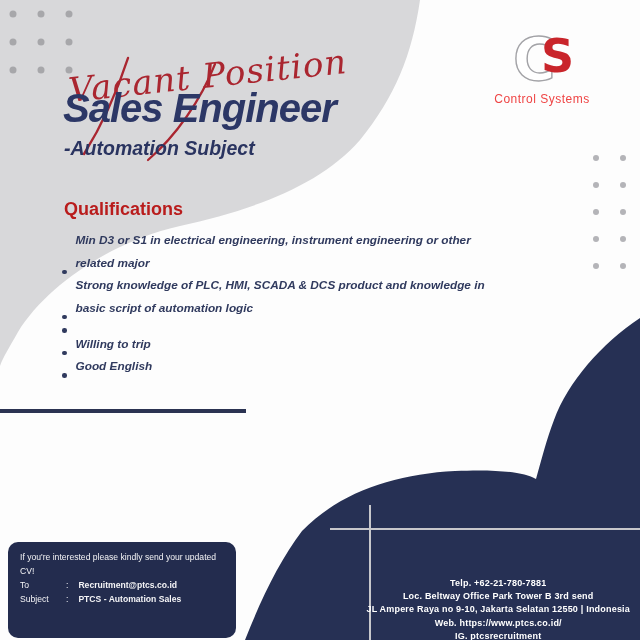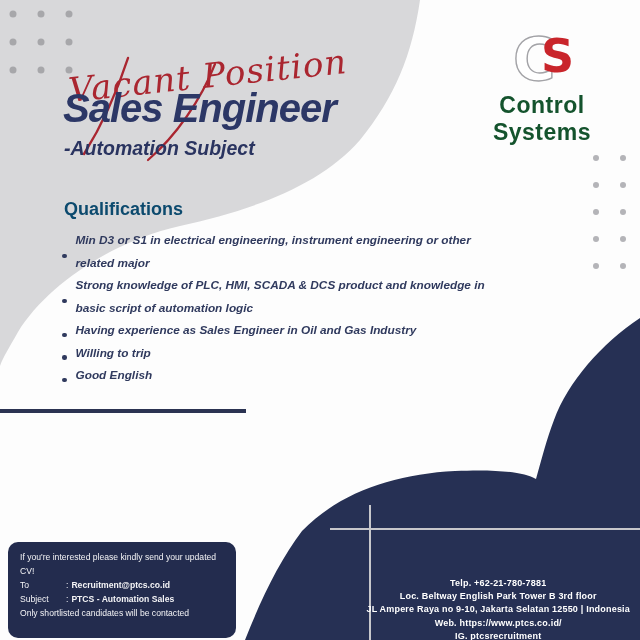--- a/index.html
+++ b/index.html
@@ -21,55 +21,55 @@
   .subtitle{
     position:absolute;left:64px;top:137px;
     font-size:19.5px;font-weight:bold;font-style:italic;
     color:#2a3460;
   }
 
   
   .logo{position:absolute;left:452px;top:24px;width:180px;text-align:center;}
   .logo-mark{margin:0 auto;}
   .logo-name{
-    margin-top:2px;font-size:23px;font-weight:bold;letter-spacing:.5px;
-    color:#14532d;
+    margin-top:2px;font-size:12px;font-weight:normal;letter-spacing:.5px;
+    color:#ef4444;
   }
 
   
   .quals-heading{
     position:absolute;left:64px;top:199px;
-    font-size:18px;font-weight:bold;color:#0c4a6e;
+    font-size:18px;font-weight:bold;color:#b91c1c;
   }
   .quals-list{
     position:absolute;left:62px;top:229px;width:445px;
     list-style:none;margin:0;padding:0;
   }
   .quals-list li{
-    display:flex;gap:9px;align-items:center;
+    display:flex;gap:9px;align-items:flex-end;
     font-size:11.8px;font-weight:bold;font-style:italic;
     color:#303a5e;line-height:22.5px;
   }
   .quals-list .dot{
     flex:0 0 auto;width:4.5px;height:4.5px;border-radius:50%;
     background:#303a5e;margin-top:9px;
   }
 
   .rule{position:absolute;left:0;top:409px;width:246px;height:3.5px;background:#2b3352;}
 
   
   .app-box{
     position:absolute;left:8px;top:542px;width:228px;height:96px;
     box-sizing:border-box;border-radius:10px;background:#232c4e;
     padding:8px 10px 10px 12px;color:#f4f4f6;
     font-size:8.6px;line-height:14px;
   }
   .app-row{display:flex;}
   .app-lbl{flex:0 0 46px;}
-  .app-val{font-weight:bold;}
+  .app-val{font-weight:bold;margin-left:7px;}
   .app-colon{margin-right:3px;}
 
   
   .contact{
     position:absolute;right:10px;top:560px;text-align:center;
     color:#ffffff;font-size:9px;font-weight:bold;line-height:13.2px;
     letter-spacing:.2px;
     margin-top:17px;
   }
 </style>
@@ -138,21 +138,20 @@
     <li>
       <span class="dot"></span>
       <span>Min D3 or S1 in electrical engineering, instrument engineering or other related major</span>
     </li>
     <li>
       <span class="dot"></span>
       <span>Strong knowledge of PLC, HMI, SCADA &amp; DCS product and knowledge in basic script of automation logic</span>
     </li>
     <li>
       <span class="dot"></span>
-      <span>Having experience as Sales Engineer in Oil and Gas Industry</span>
     </li>
     <li>
       <span class="dot"></span>
       <span>Willing to trip</span>
     </li>
     <li>
       <span class="dot"></span>
       <span>Good English</span>
     </li>
   </ul>
@@ -164,24 +163,23 @@
     <div class="app-row">
       <span class="app-lbl">To</span>
       <span class="app-colon">:</span>
       <span class="app-val">Recruitment@ptcs.co.id</span>
     </div>
     <div class="app-row">
       <span class="app-lbl">Subject</span>
       <span class="app-colon">:</span>
       <span class="app-val">PTCS - Automation Sales</span>
     </div>
-    <div>Only shortlisted candidates will be contacted</div>
   </div>
 
   <div class="contact">
     <div>Telp. +62-21-780-7881</div>
-    <div>Loc. Beltway English Park Tower B 3rd floor</div>
+    <div>Loc. Beltway Office Park Tower B 3rd send</div>
     <div>JL Ampere Raya no 9-10, Jakarta Selatan 12550 | Indonesia</div>
     <div>Web. https://www.ptcs.co.id/</div>
     <div>IG. ptcsrecruitment</div>
   </div>
 
 </div>
 
 </body></html>

